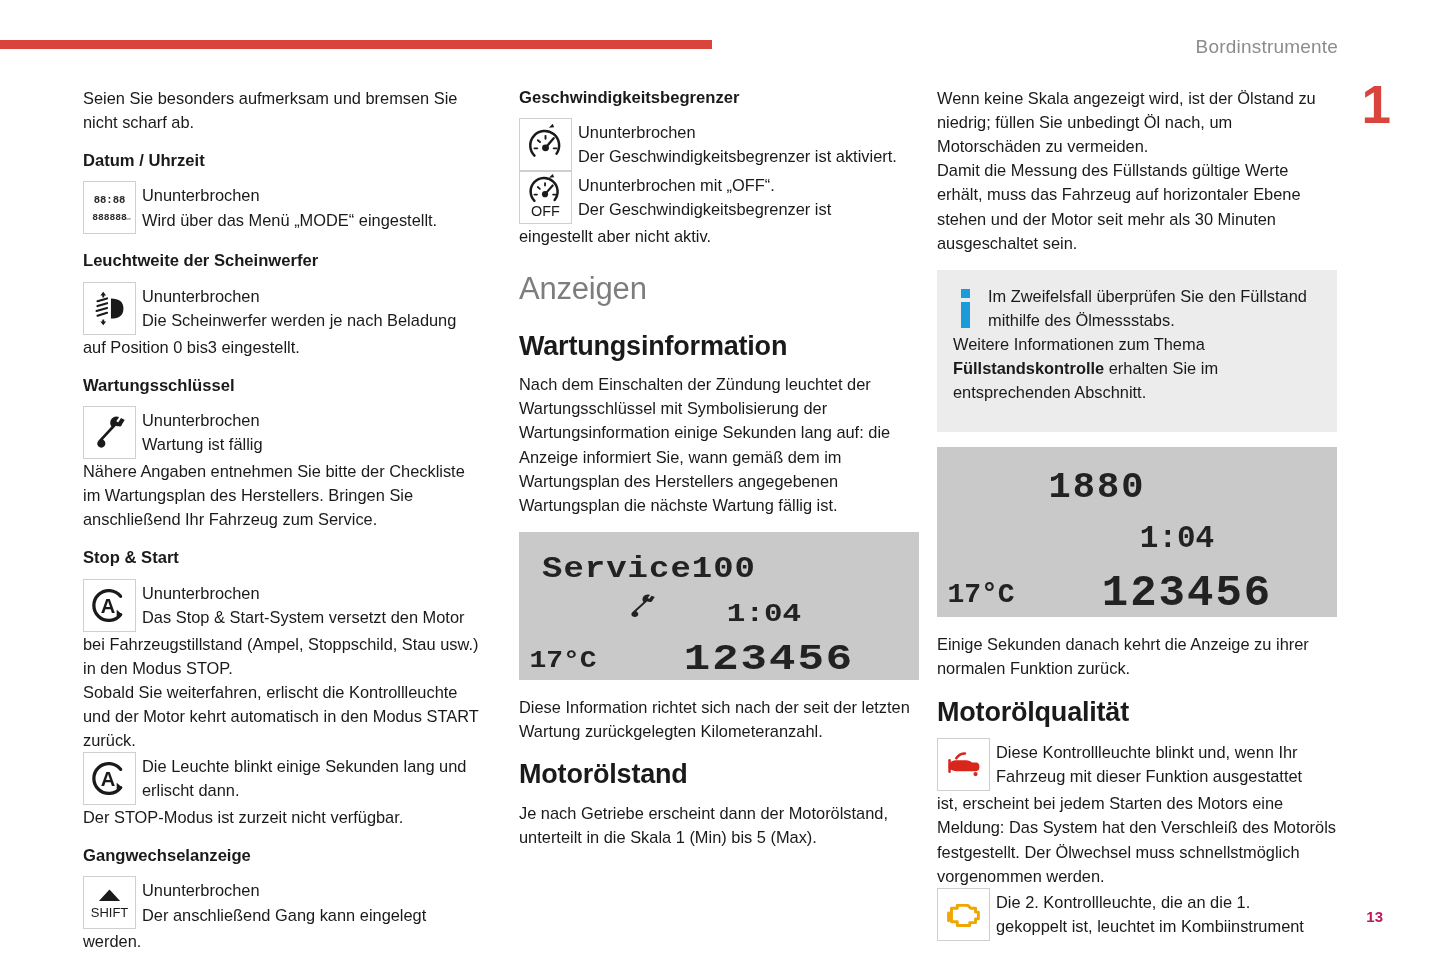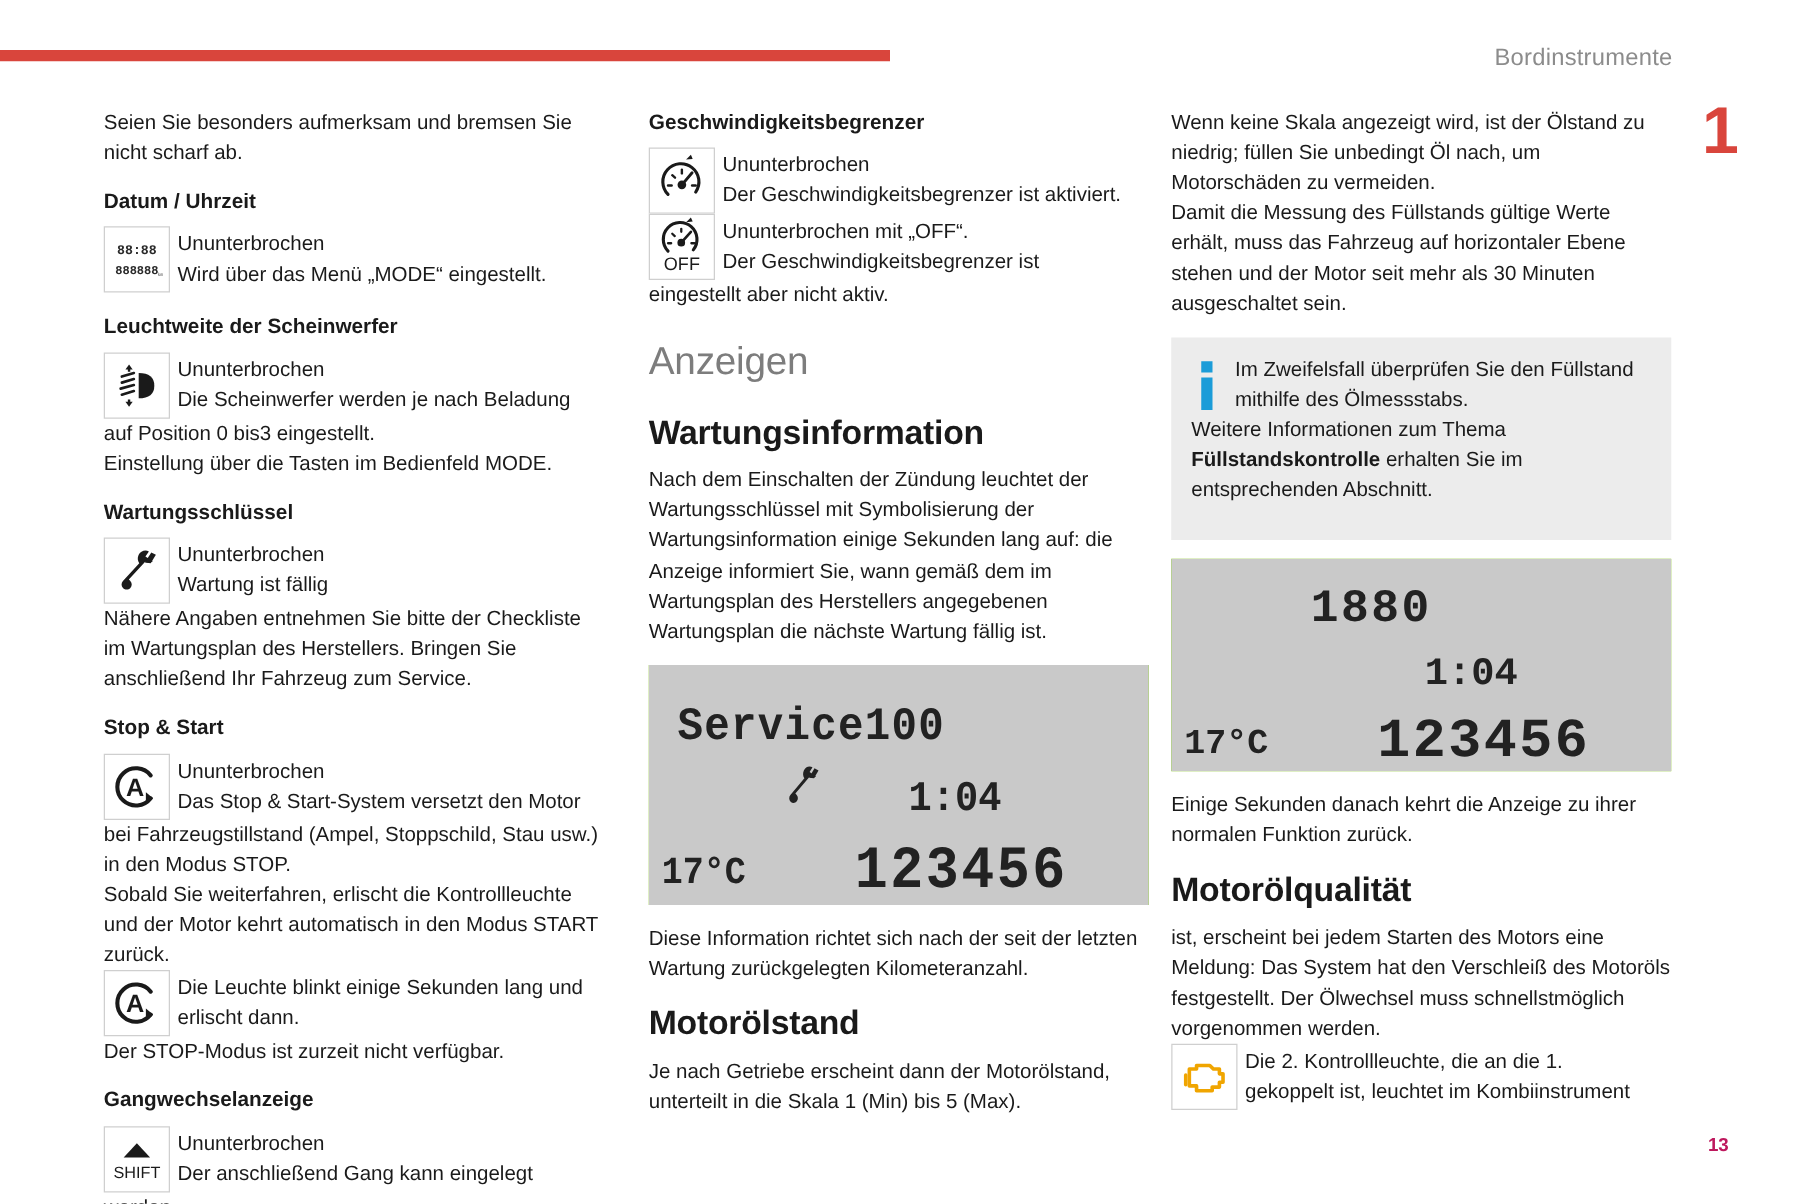--- a/index.html
+++ b/index.html
@@ -83,21 +83,21 @@
   }
   .ibar .dot{width:9px;height:9px;background:#1b9cd8;}
   .ibar .stem{width:9px;height:26px;background:#1b9cd8;margin-top:4px;}
   .infobox p{font-size:16.4px;line-height:1.47;}
 
   
   .lcd{
     background:#84cc16;width:400px;box-sizing:border-box;
     position:relative;
   }
-  .lcd-a{height:192px;}
+  .lcd-a{height:148px;}
   .lcd-b{height:170px;}
   .lcd svg{display:block;width:100%;height:100%;}
 
   .cap{font-size:16.4px;line-height:1.47;}
 
   b.bold{font-weight:bold;}
 </style>
 </head>
 <body>
 
@@ -147,21 +147,20 @@
           <path d="M20 44 l3 -4 -6 0 z" fill="#1a1a1a"></path>
           <line x1="20" y1="41" x2="20" y2="38" stroke="#1a1a1a" stroke-width="2"></line>
         </svg>
       </div>
       <div class="icon-txt">
         <p>Ununterbrochen</p>
         <p>Die Scheinwerfer werden je nach Beladung</p>
       </div>
     </div>
     <p class="body-txt">auf Position 0 bis3 eingestellt.</p>
-    <p class="body-txt">Einstellung über die Tasten im Bedienfeld MODE.</p>
 
     <div class="gap-md"></div>
     <h3 class="sub">Wartungsschlüssel</h3>
     <div class="gap-sm"></div>
     <div class="icon-row">
       <div class="icon-box">
         <svg viewBox="0 0 53 53" width="53" height="53" aria-hidden="true">
           <path d="M36.5 10.5 c-3.2 -1.6 -7 -0.2 -8.6 3 -1.1 2.3 -0.8 4.9 0.6 6.8 l-13.6 14.8 c-1.6 1.7 -1.5 4.4 0.2 6 1.7 1.6 4.4 1.5 6 -0.2 1.6 -1.7 1.5 -4.4 -0.2 -6 l-1.1 -1 13.6 -14.8 c2 1 4.5 1 6.4 -0.4 l-6.2 -4 z" fill="#1a1a1a"></path>
           <path d="M38.5 11.5 l-5.4 8.2 4.9 0.6 4.3 -6.9 z" fill="#1a1a1a"></path>
         </svg>
@@ -335,20 +334,34 @@
         <text id="lcd2-odo" x="250" y="158" font-family="Liberation Mono, monospace" font-size="44" font-weight="bold" fill="#222" text-anchor="middle" letter-spacing="2">123456</text>
       </svg>
     </div>
 
     <div class="gap-md"></div>
     <p class="cap">Einige Sekunden danach kehrt die Anzeige zu ihrer normalen Funktion zurück.</p>
 
     <div class="gap-md"></div>
     <h2 class="sec">Motorölqualität</h2>
     <div class="gap-sm"></div>
+    <div class="icon-row">
+      <div class="icon-box">
+        <svg viewBox="0 0 53 53" width="53" height="53" aria-hidden="true">
+          <path d="M11 29 c0 -4 3 -7 8 -7 l10 0 c3 0 5 1 6.5 2.5 l4 0 c2 0 3.5 1.5 3.5 3.5 l0 2 c0 2 -1.5 3.5 -3.5 3.5 l-18.5 0 c-5 0 -10 -2 -10 -4.5 z" fill="#d9261c"></path>
+          <path d="M19 20 c2 -3 5 -5 9 -5" fill="none" stroke="#d9261c" stroke-width="2.6" stroke-linecap="round"></path>
+          <line x1="12" y1="22" x2="12" y2="34" stroke="#d9261c" stroke-width="2.6" stroke-linecap="round"></line>
+          <circle cx="39" cy="36.5" r="2.2" fill="#d9261c"></circle>
+        </svg>
+      </div>
+      <div class="icon-txt">
+        <p>Diese Kontrollleuchte blinkt und, wenn Ihr</p>
+        <p>Fahrzeug mit dieser Funktion ausgestattet</p>
+      </div>
+    </div>
     <p class="body-txt">ist, erscheint bei jedem Starten des Motors eine Meldung: Das System hat den Verschleiß des Motoröls festgestellt. Der Ölwechsel muss schnellstmöglich vorgenommen werden.</p>
 
     <div class="icon-row">
       <div class="icon-box">
         <svg viewBox="0 0 53 53" width="53" height="53" aria-hidden="true">
           <path d="M14 22 l0 -2 6 0 0 -3 11 0 3 3 5 0 0 4 3 0 0 7 -3 0 0 4 -6 0 0 3 -13 0 0 -4 -6 0 0 -12 z" fill="none" stroke="#f0a500" stroke-width="3" stroke-linejoin="round"></path>
           <line x1="11" y1="25" x2="11" y2="33" stroke="#f0a500" stroke-width="3" stroke-linecap="round"></line>
         </svg>
       </div>
       <div class="icon-txt">

